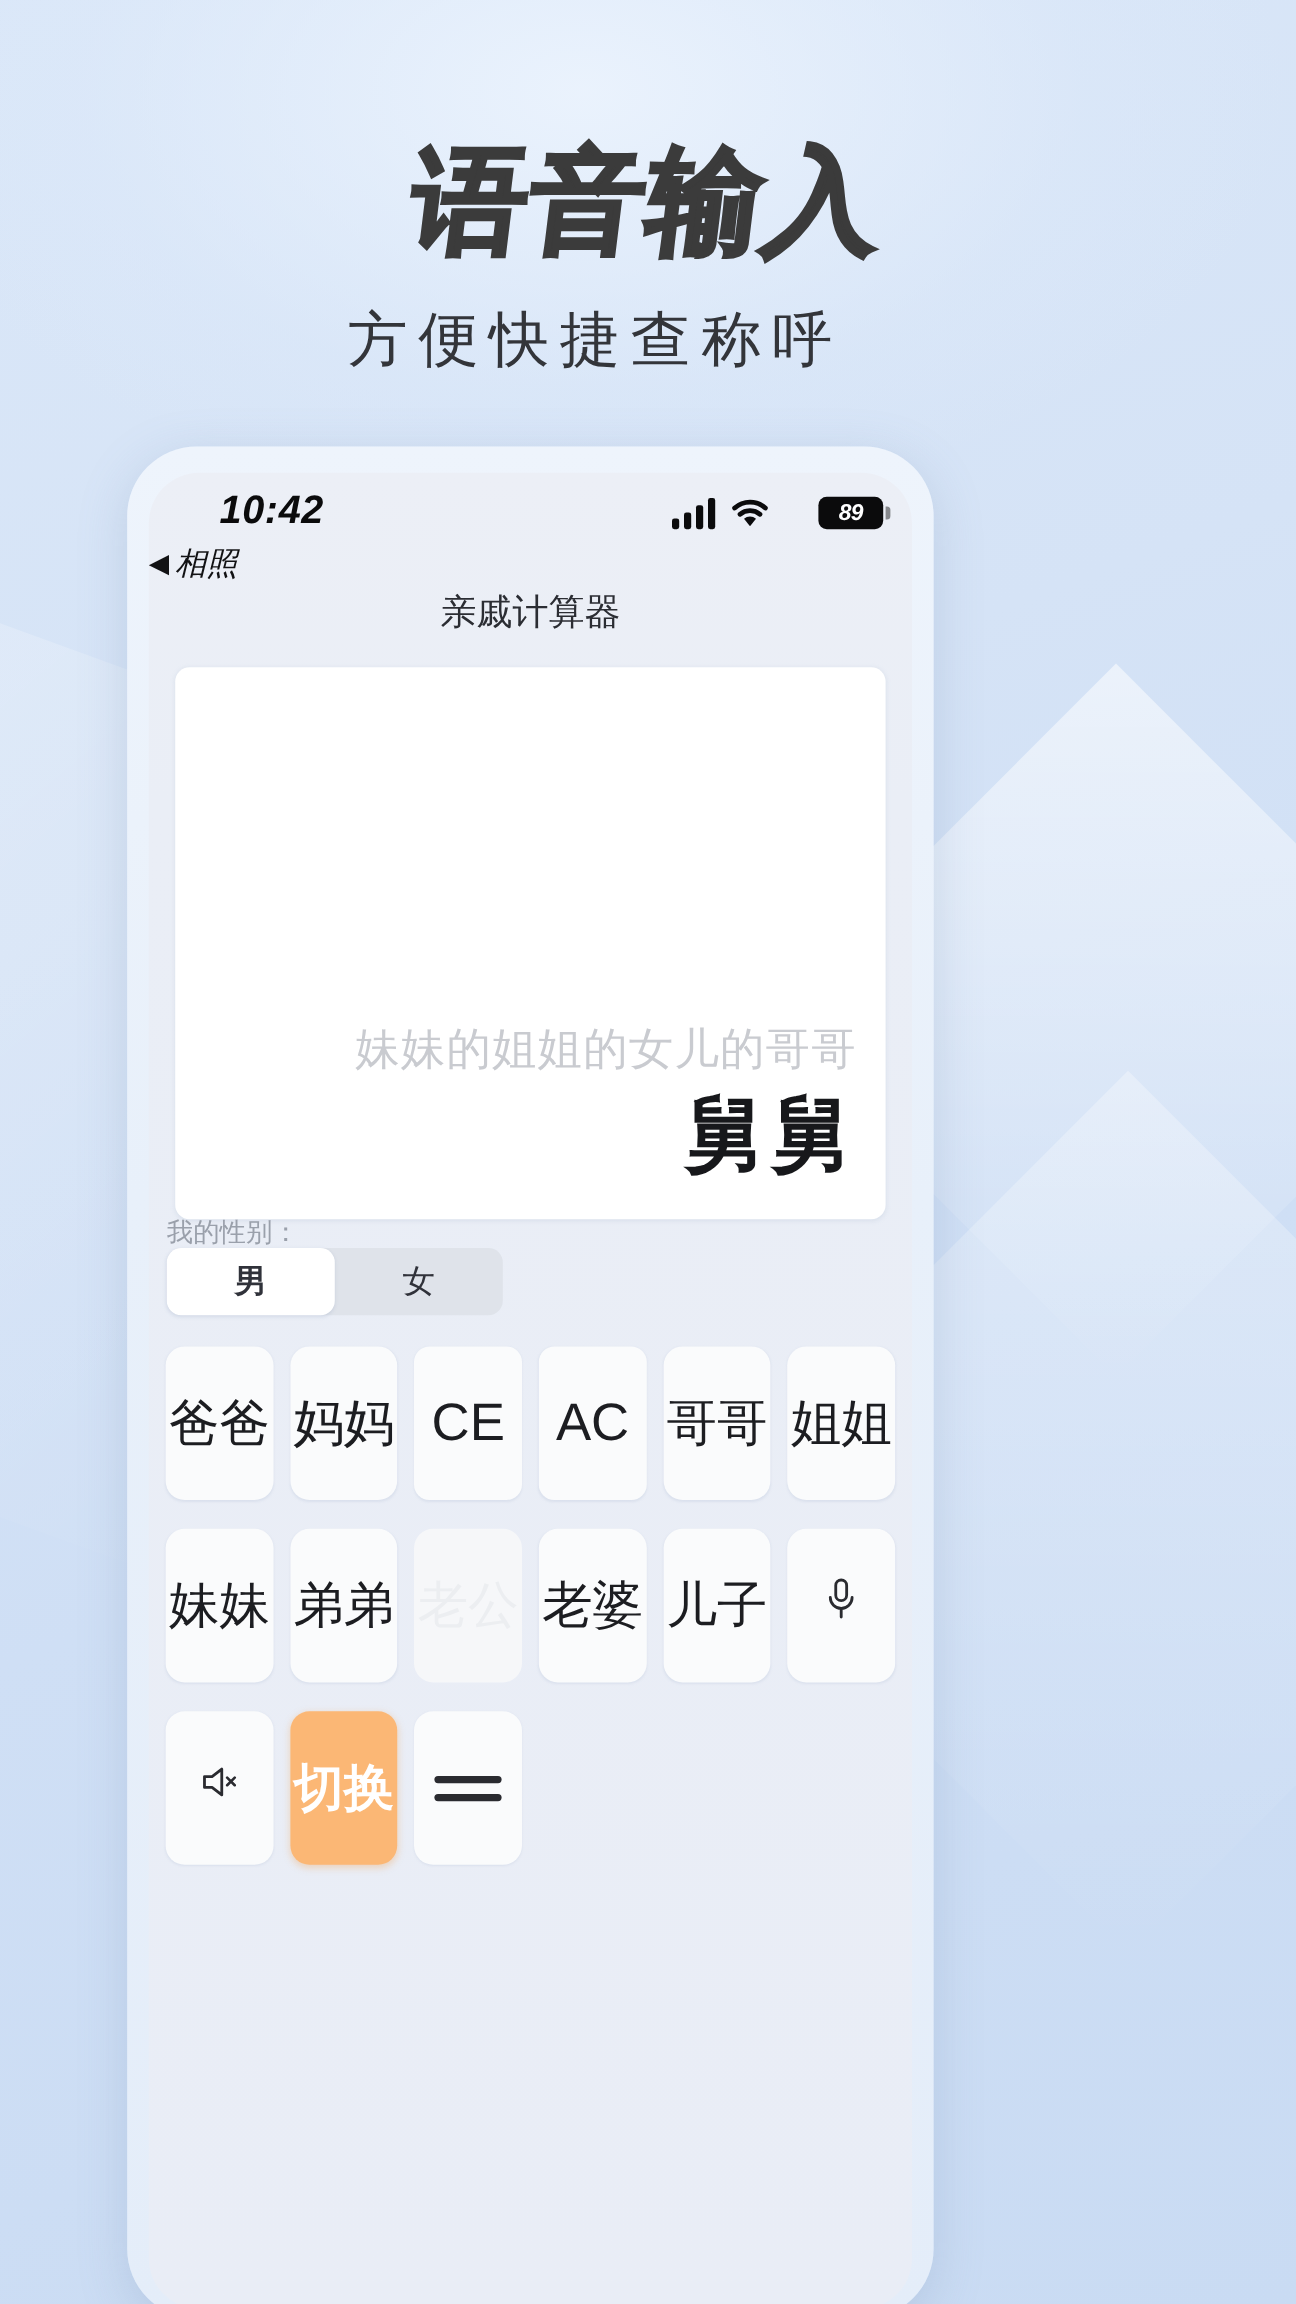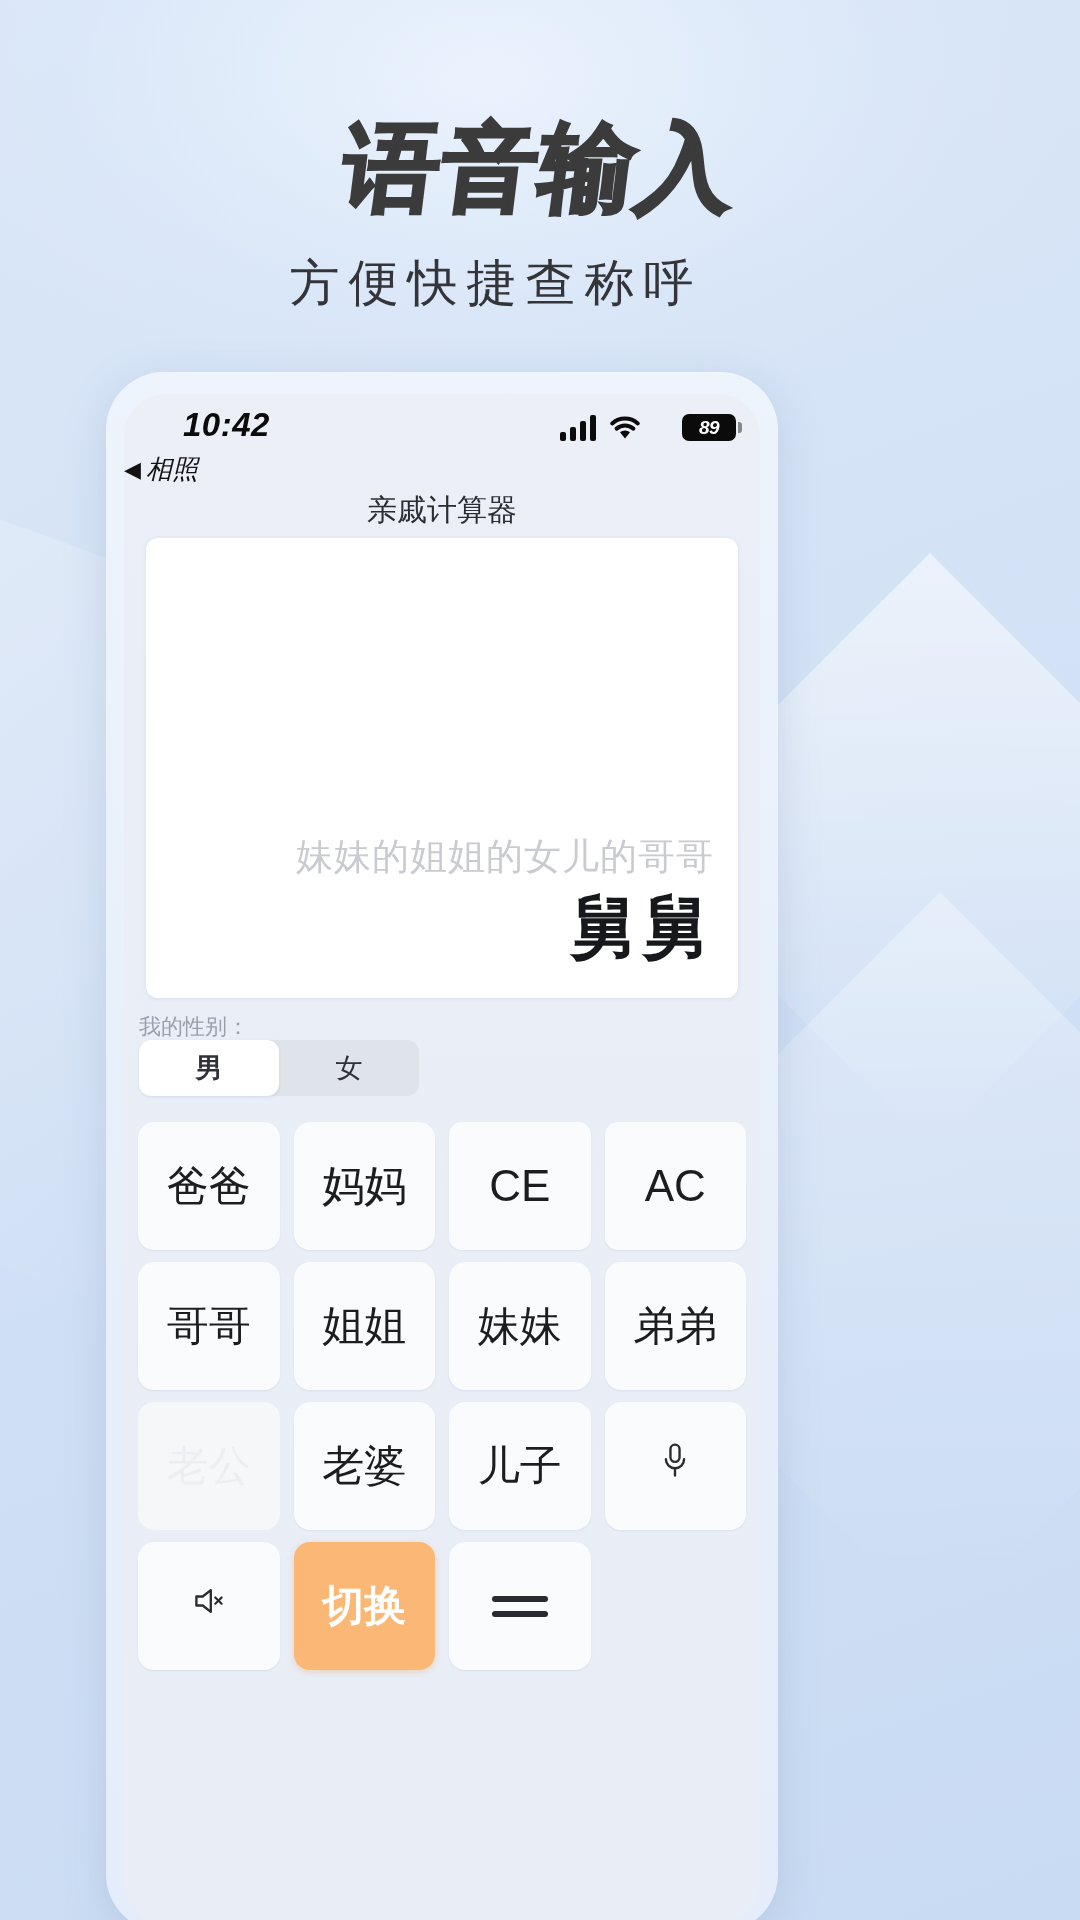--- a/index.html
+++ b/index.html
@@ -65,35 +65,35 @@
      display:flex;align-items:center;justify-content:center;margin-left:28px;}
   .batt span{color:#fff;font-size:19px;font-weight:bold;letter-spacing:-.5px;}
   .batt::after{content:"";position:absolute;right:-6px;top:8px;width:4px;height:11px;
      background:rgba(11,11,12,.45);border-radius:0 3px 3px 0;}
 
   
   #apptitle{position:absolute;left:0;top:96px;width:636px;text-align:center;
       font-size:30px;color:#2b2d33;font-family:Liberation Mono, monospace;}
 
   
-  #display{position:absolute;left:22px;top:144px;width:592px;height:460px;
+  #display{position:absolute;left:22px;top:162px;width:592px;height:460px;
       background:#fff;border-radius:12px;box-shadow:0 1px 4px rgba(140,160,190,.18);}
   #expr{position:absolute;right:24px;bottom:116px;font-size:37px;color:#c9cbd0;letter-spacing:1px;white-space:nowrap;}
   #result{position:absolute;right:24px;bottom:22px;font-size:70px;font-weight:bold;color:#17181b;letter-spacing:2px;}
 
   
   #gender-label{position:absolute;left:15px;top:618px;font-size:22px;color:#9aa0ab;}
   #segment{position:absolute;left:15px;top:646px;width:280px;height:56px;
       background:#dfe3ea;border-radius:12px;display:flex;padding:0;box-sizing:border-box;}
   .seg{flex:1;display:flex;align-items:center;justify-content:center;font-size:27px;color:#30323a;border-radius:12px;}
   .seg.on{background:#fff;font-weight:bold;box-shadow:0 1px 3px rgba(130,150,180,.22);}
 
   
   #keypad{position:absolute;left:14px;top:728px;width:608px;
-      display:grid;grid-template-columns:repeat(4,1fr);gap:12px 14px;}
+      display:grid;grid-template-columns:repeat(6,1fr);gap:24px 14px;}
   .key{height:128px;border-radius:16px;background:#fafbfc;
       display:flex;align-items:center;justify-content:center;
       font-size:42px;color:#1c1d21;box-shadow:0 1px 2px rgba(140,160,190,.16);}
   .key.latin{font-size:44px;font-family:"Liberation Sans",sans-serif;border-radius:13px;}
   .key.disabled{color:#eceef1;background:#f6f7f9;box-shadow:none;}
   .key.accent{background:#fbb775;color:#fff;font-weight:bold;box-shadow:0 2px 6px rgba(240,160,80,.35);}
   .key.icon svg{width:36px;height:40px;}
   .key.equals{font-size:46px;color:#2a2b30;}
   .eqbars{display:flex;flex-direction:column;gap:9px;}
   .eqbars i{display:block;width:56px;height:6px;background:#2a2b30;border-radius:3px;}

